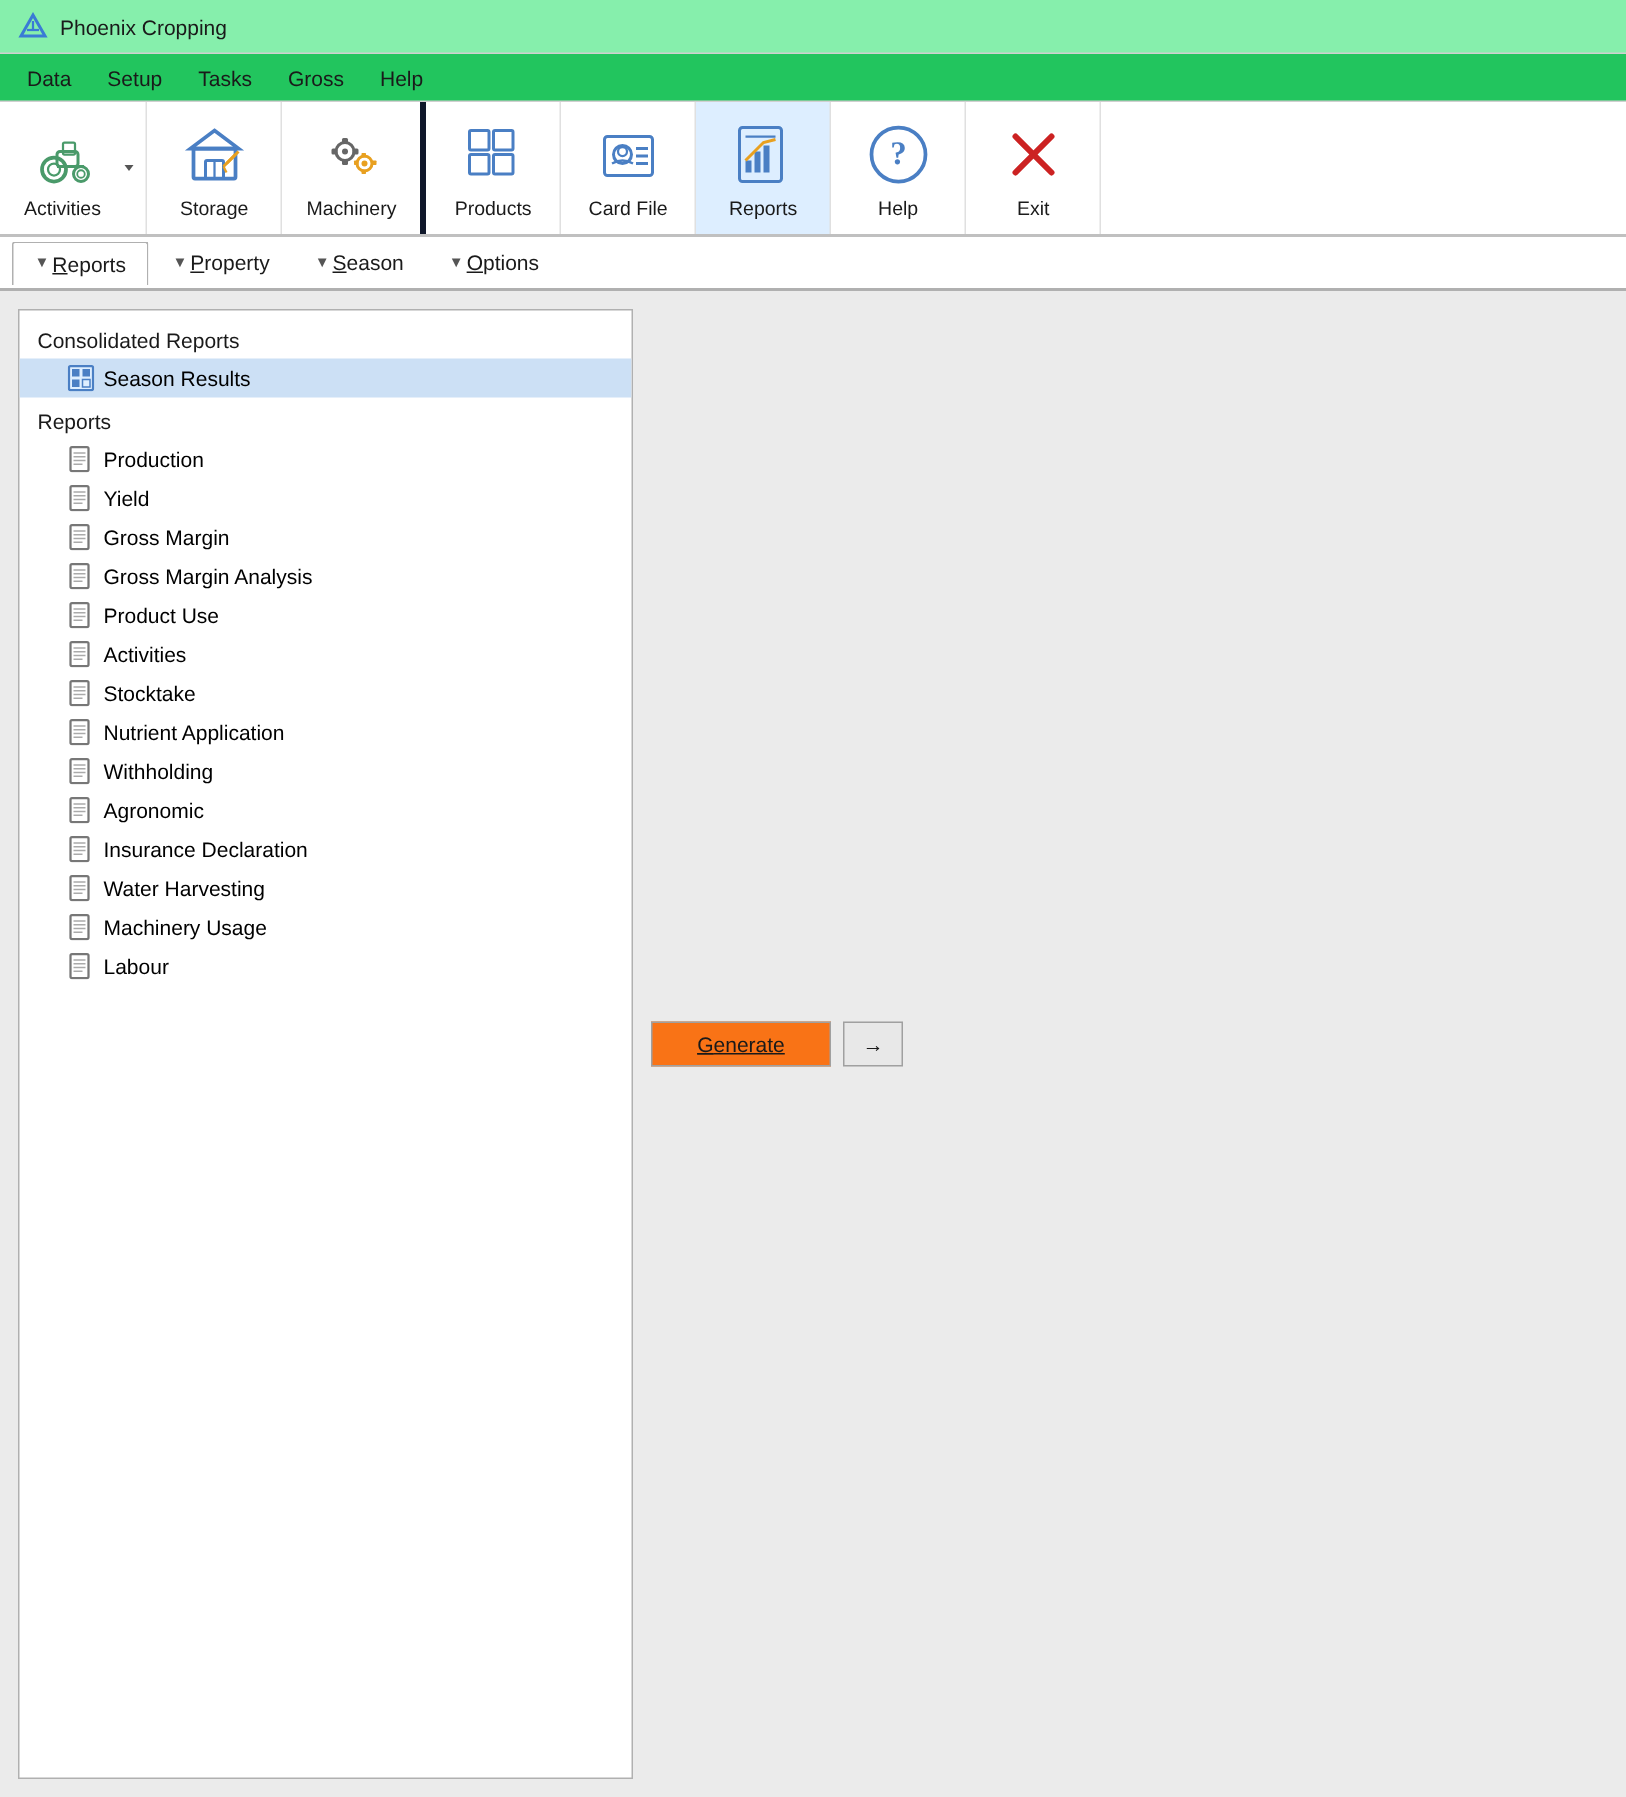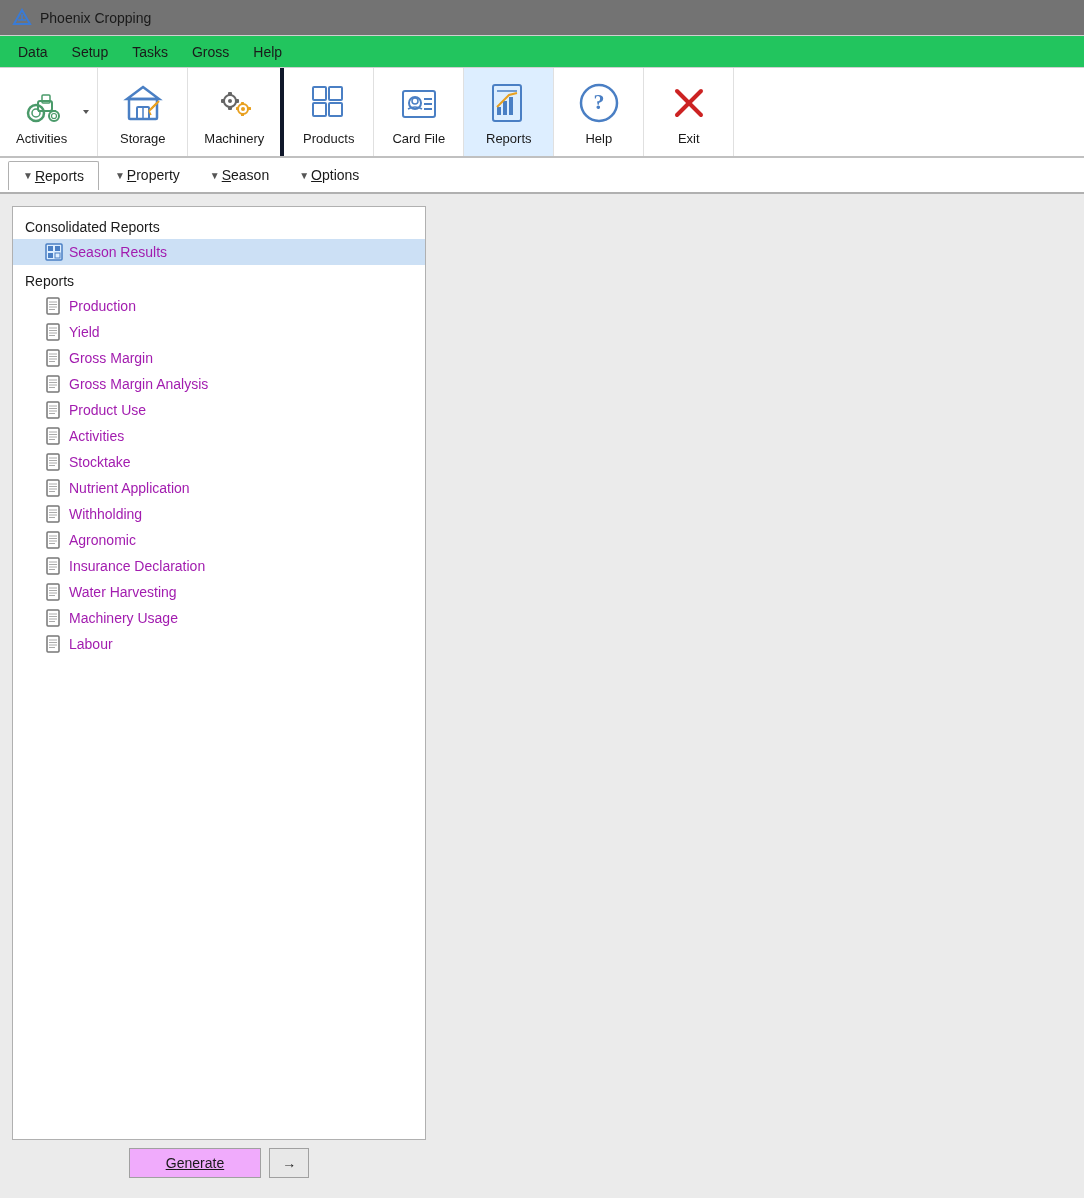--- a/index.html
+++ b/index.html
@@ -7,21 +7,21 @@
       font-family: 'Segoe UI', Tahoma, Geneva, Verdana, sans-serif;
       background: #f0f0f0;
       width: 1084px;
       min-height: 1198px;
       font-size: 14px;
       color: #1a1a1a;
     }
 
     
     .title-bar {
-      background: #737373;
+      background: #86efac;
       padding: 8px 12px;
       display: flex;
       align-items: center;
       gap: 8px;
       border-bottom: 1px solid #d0d0d0;
       height: 36px;
     }
     .title-bar-logo {
       width: 20px;
       height: 20px;
@@ -136,23 +136,23 @@
     .main-content {
       display: flex;
       padding: 12px;
       gap: 12px;
       height: calc(1198px - 36px - 32px - 90px - 36px);
       background: #ebebeb;
     }
 
     
     .left-panel {
-      width: 414px;
-      display: flex;
-      flex-direction: column;
+      width: 602px;
+      display: flex;
+      flex-direction: row;
       gap: 0;
     }
 
     .tree-container {
       background: #ffffff;
       border: 1px solid #b0b0b0;
       flex: 1;
       overflow-y: auto;
       padding: 8px 0;
     }
@@ -164,21 +164,21 @@
       color: #1a1a1a;
     }
 
     .tree-item {
       display: flex;
       align-items: center;
       padding: 4px 21px 4px 32px;
       cursor: pointer;
       gap: 6px;
       font-size: 14px;
-      color: #a21caf;
+      color: #000000;
     }
     .tree-item.selected {
       background: #cce0f5;
     }
 
     .tree-icon {
       width: 18px;
       height: 18px;
       flex-shrink: 0;
       display: flex;
@@ -189,23 +189,23 @@
     
     .bottom-bar {
       display: flex;
       align-items: center;
       justify-content: center;
       padding: 8px 12px;
       gap: 8px;
       background: #ebebeb;
     }
     .generate-btn {
-      background: #f0abfc;
+      background: #f97316;
       border: 1px solid #a0a0a0;
-      padding: 6px 36px;
+      padding: 6px 24px;
       font-size: 14px;
       cursor: pointer;
       color: #1a1a1a;
       min-width: 120px;
     }
     .generate-btn span {
       text-decoration: underline;
     }
     .arrow-btn {
       background: #e8e8e8;

